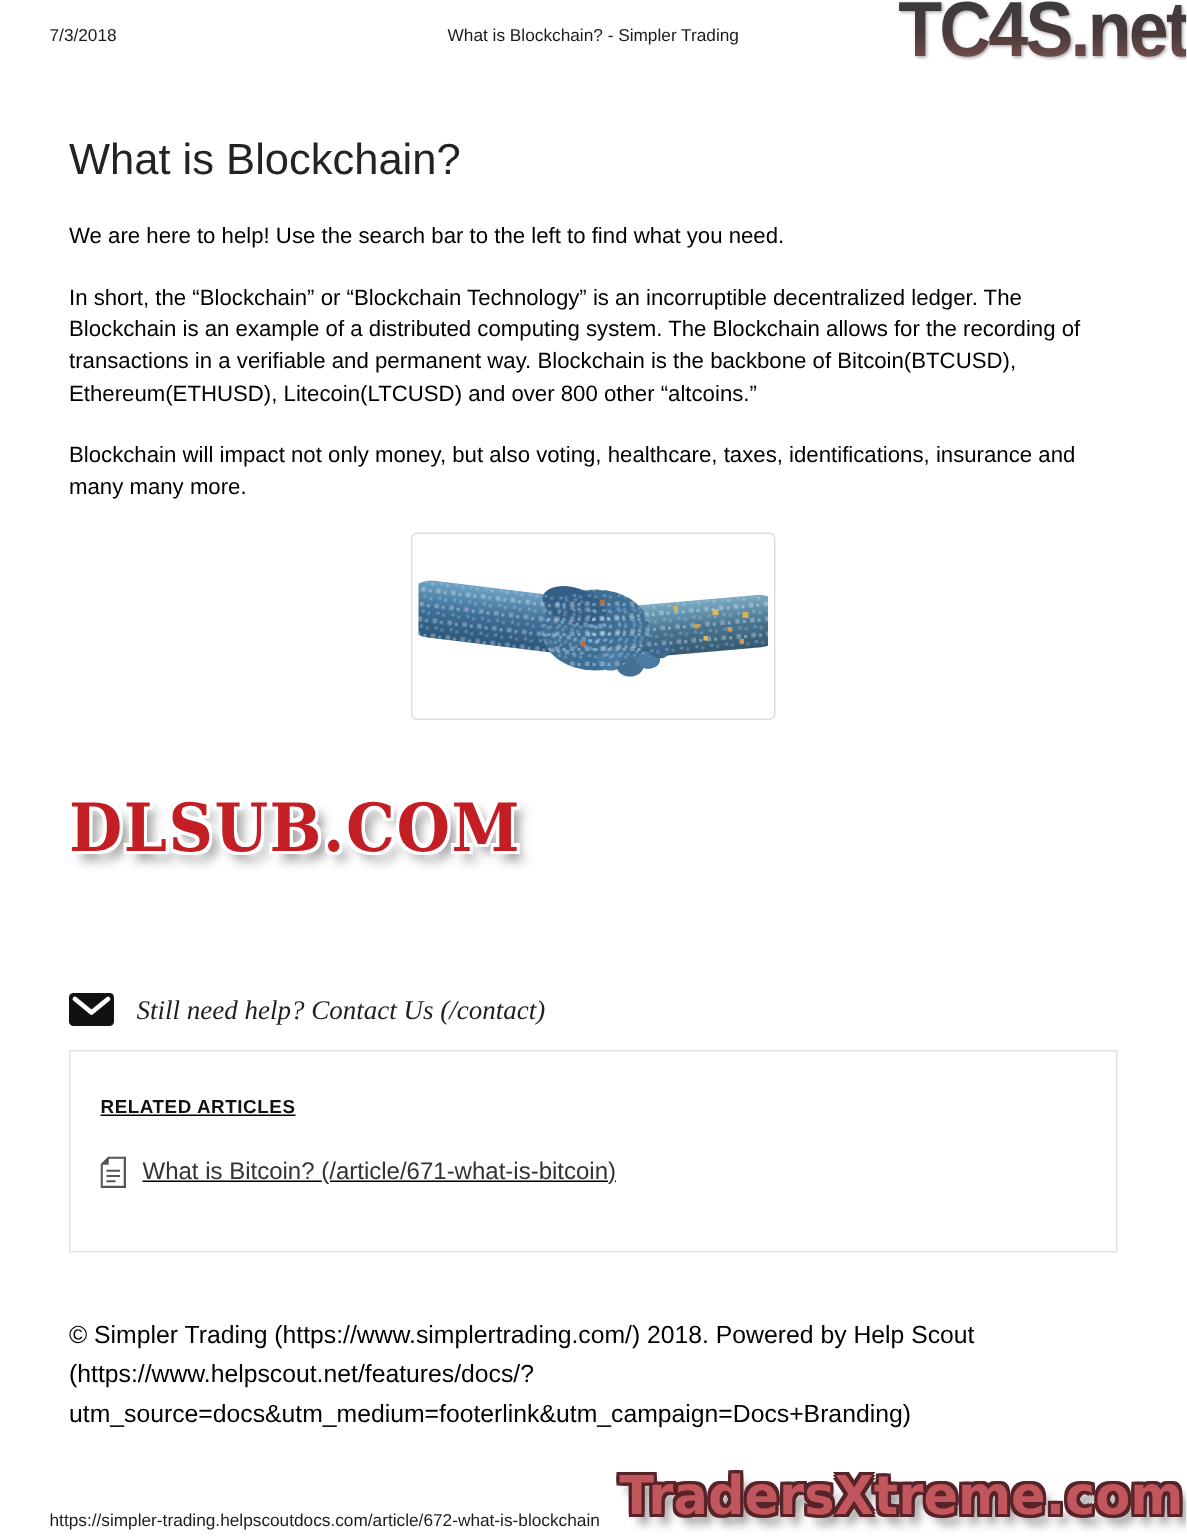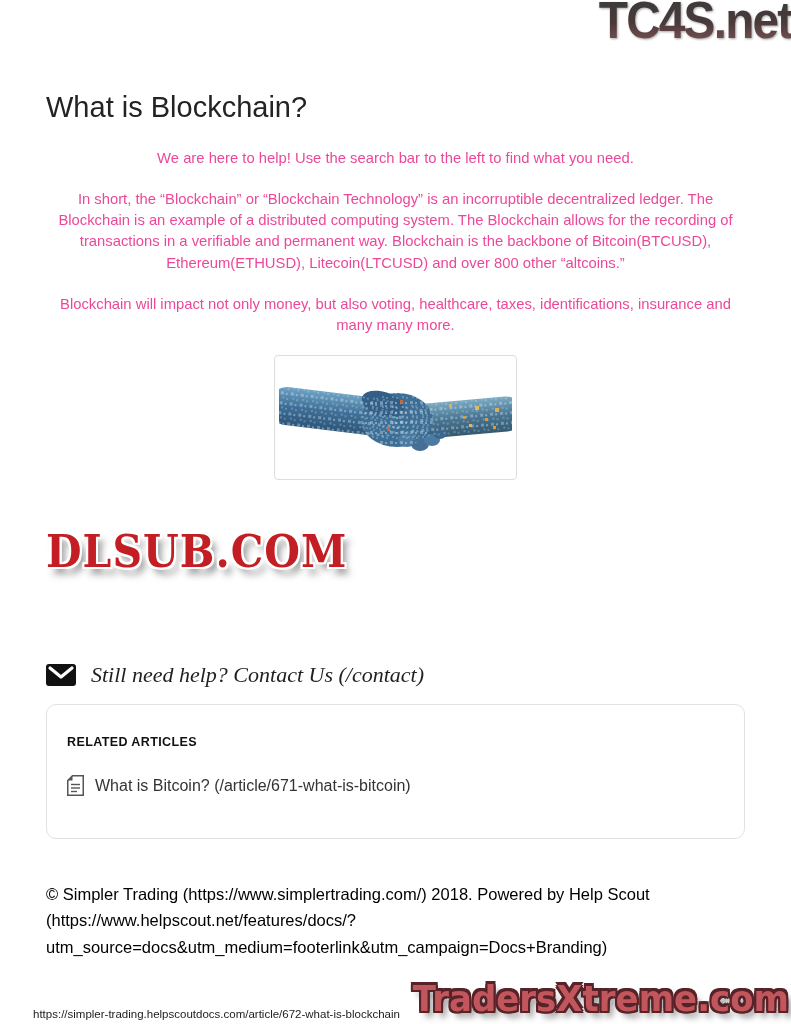--- a/index.html
+++ b/index.html
@@ -81,23 +81,22 @@
   h1.article-title {
     font-size: 29px;
     font-weight: 400;
     color: #232323;
     letter-spacing: 0;
     margin-bottom: 24px;
   }
   .content p.body-text {
     font-size: 14.8px;
     line-height: 1.43;
-    color: #ec4899;
+    color: #000000;
     margin-bottom: 14px;
-    text-align: center;
   }
   .content p.spaced { margin-top: 20px; }
 
   figure.article-image {
     width: 243px;
     height: 125px;
     margin: 19px auto 0 auto;
     border: 1px solid #dddddd;
     border-radius: 4px;
     padding: 4px;
@@ -111,39 +110,40 @@
     align-items: center;
     margin-top: 86px;
   }
   .envelope {
     width: 30px; height: 22px;
     flex: 0 0 auto;
   }
   .contact-text {
     font-family: "Liberation Serif", serif;
     font-style: italic;
-    font-size: 22px;
+    font-size: 18px;
     color: #1f1f1f;
     margin-left: 15px;
     text-align: center;
   }
   .last-updated {
     margin-left: auto;
     font-family: "Liberation Serif", serif;
     font-style: italic;
     font-size: 20.5px;
     color: #111111;
   }
 
   
   .related-box {
     margin-top: 16px;
     border: 1px solid #e2e2e2;
-    border-radius: 10px;
+    border-radius: 0;
     padding: 30px 20px 42px 20px;
+    text-decoration: underline;
   }
   .related-heading {
     font-size: 12.5px;
     font-weight: bold;
     letter-spacing: 0.4px;
     color: #111111;
     margin-bottom: 26px;
   }
   .related-item {
     display: flex;
@@ -170,20 +170,24 @@
     bottom: 4px;
     font-size: 11.5px;
     color: #1c1c1c;
   }
 </style>
 </head>
 <body>
 
 <div class="page">
 
+  <div class="print-header">
+    <span class="print-date">7/3/2018</span>
+    <span class="print-title">What is Blockchain? - Simpler Trading</span>
+  </div>
 
   <div class="wm-tc4s">TC4S.net</div>
 
   <div class="content">
 
     <h1 class="article-title">What is Blockchain?</h1>
 
     <p class="body-text">We are here to help! Use the search bar to the left to find what you need.</p>
     <p class="body-text spaced">In short, the “Blockchain” or “Blockchain Technology” is an incorruptible decentralized ledger. The Blockchain is an example of a distributed computing system. The Blockchain allows for the recording of transactions in a verifiable and permanent way. Blockchain is the backbone of Bitcoin(BTCUSD), Ethereum(ETHUSD), Litecoin(LTCUSD) and over 800 other “altcoins.”</p>
     <p class="body-text spaced">Blockchain will impact not only money, but also voting, healthcare, taxes, identifications, insurance and many many more.</p>

